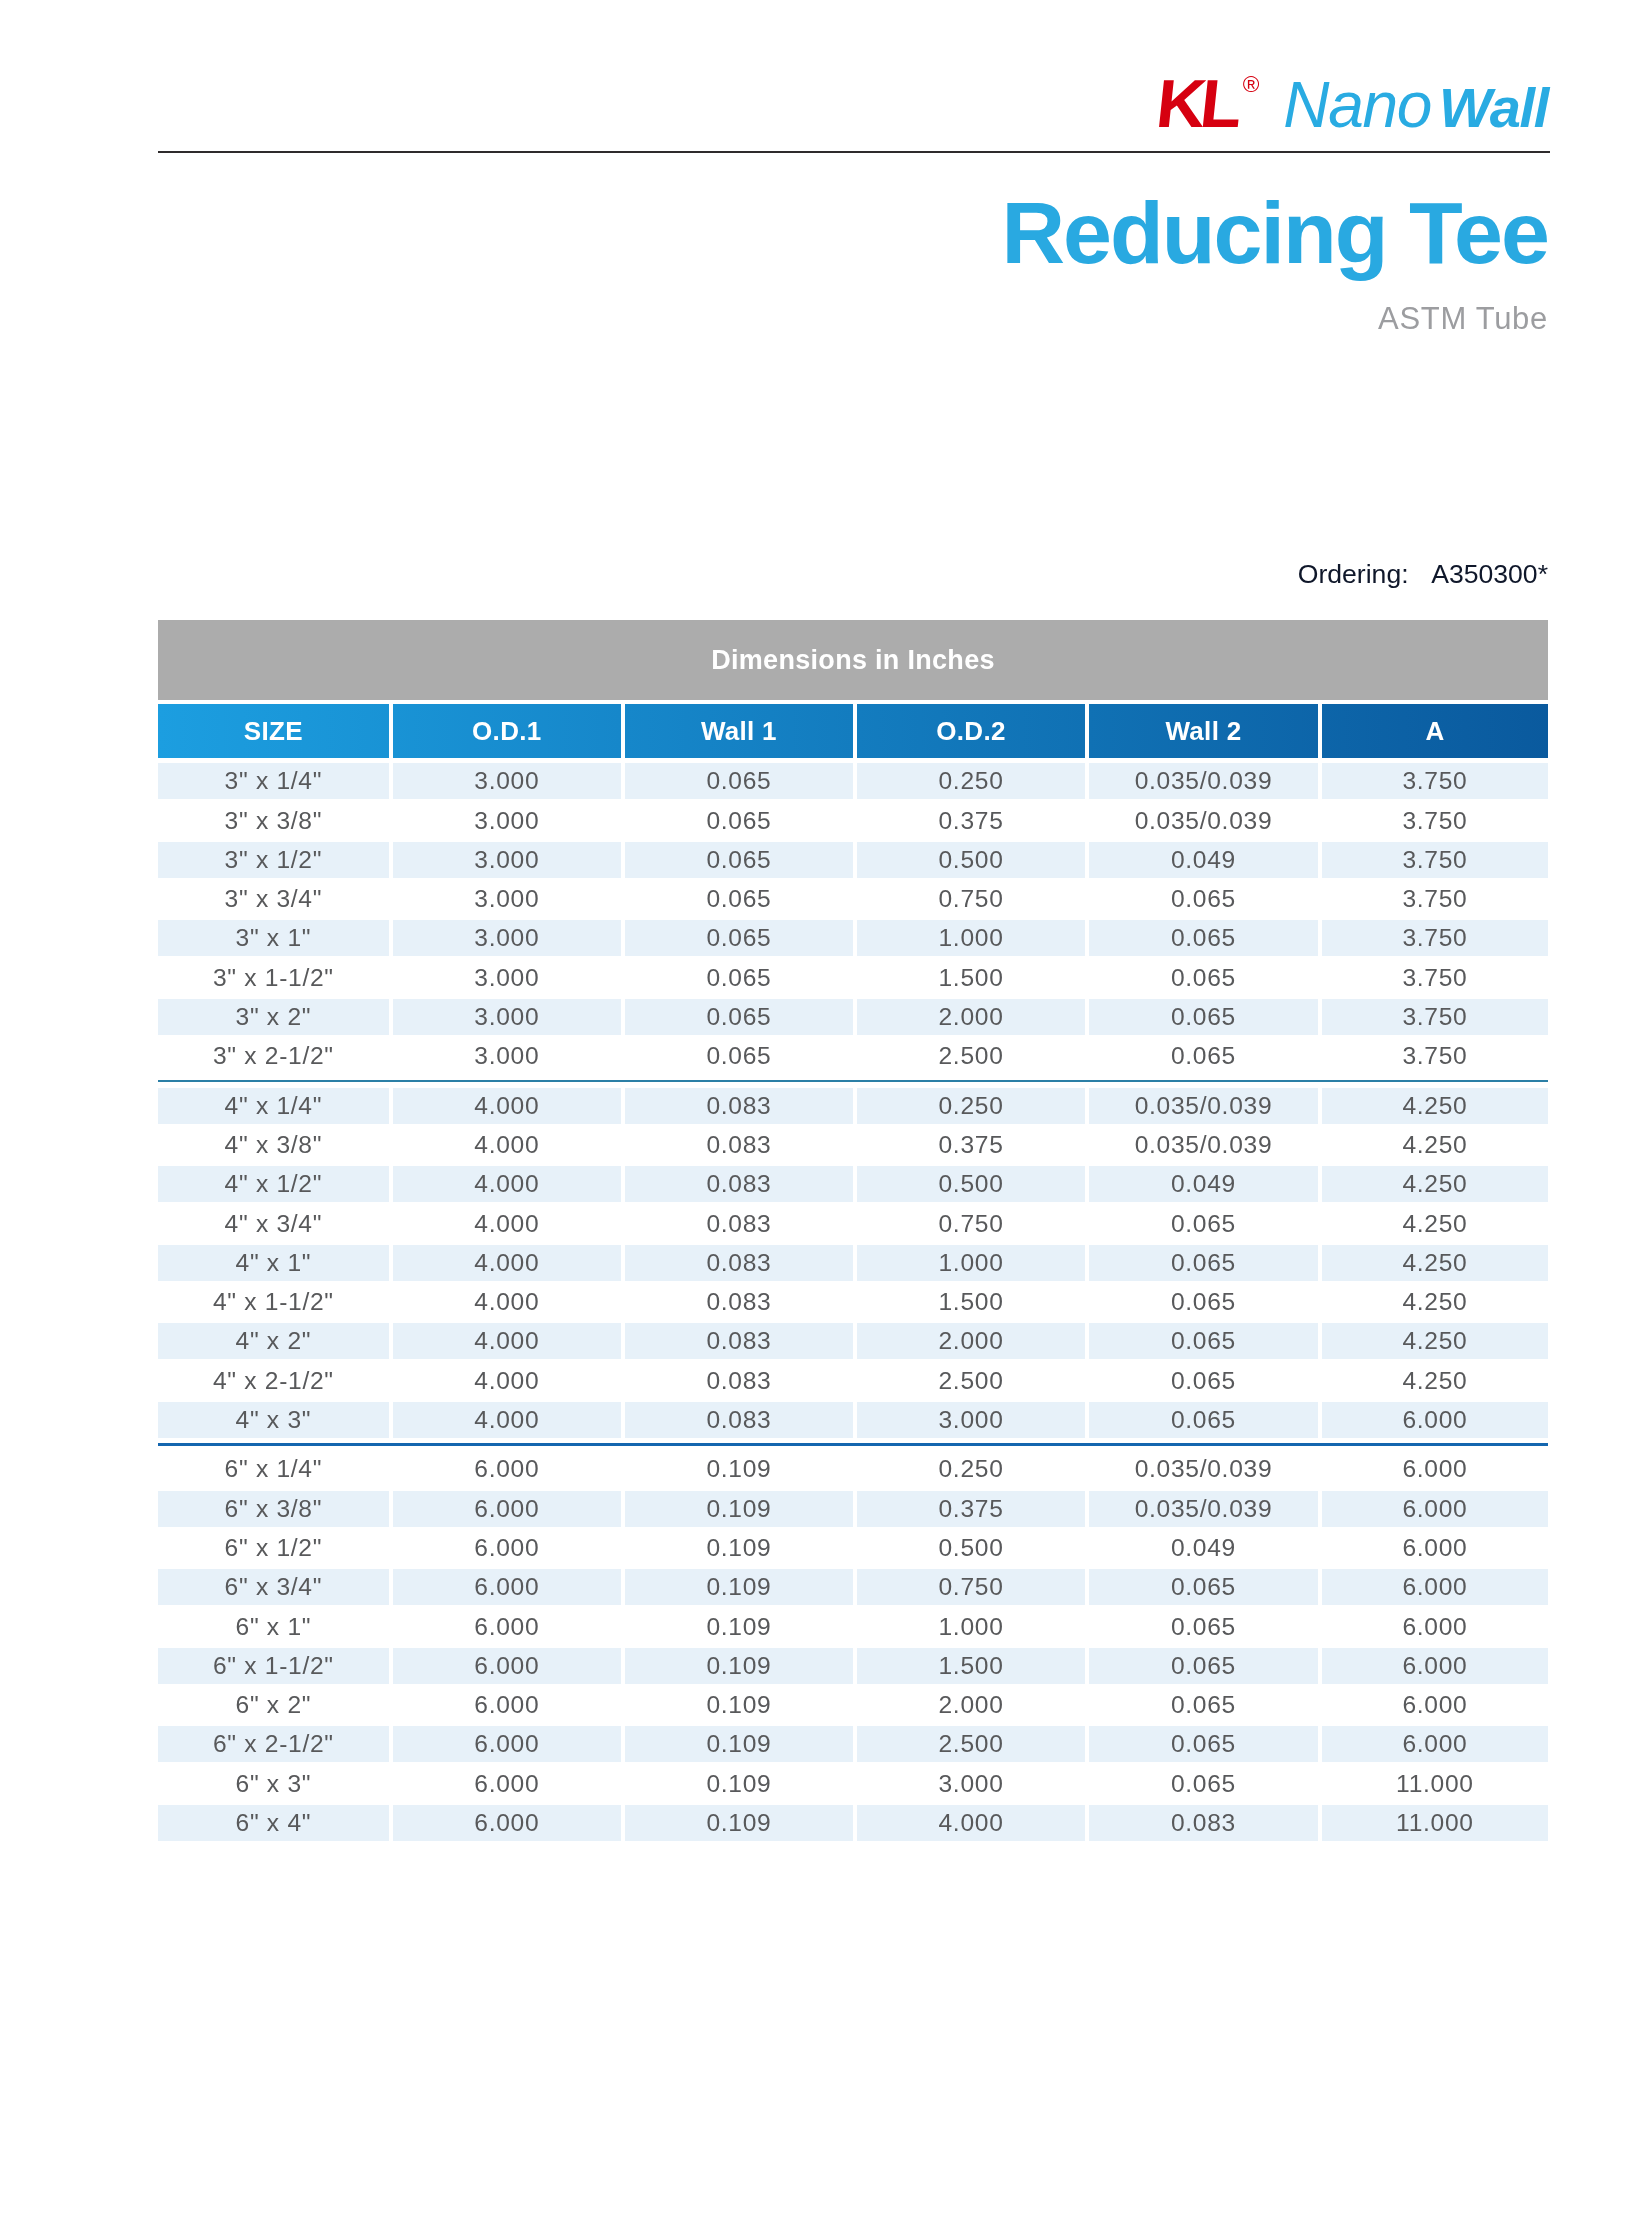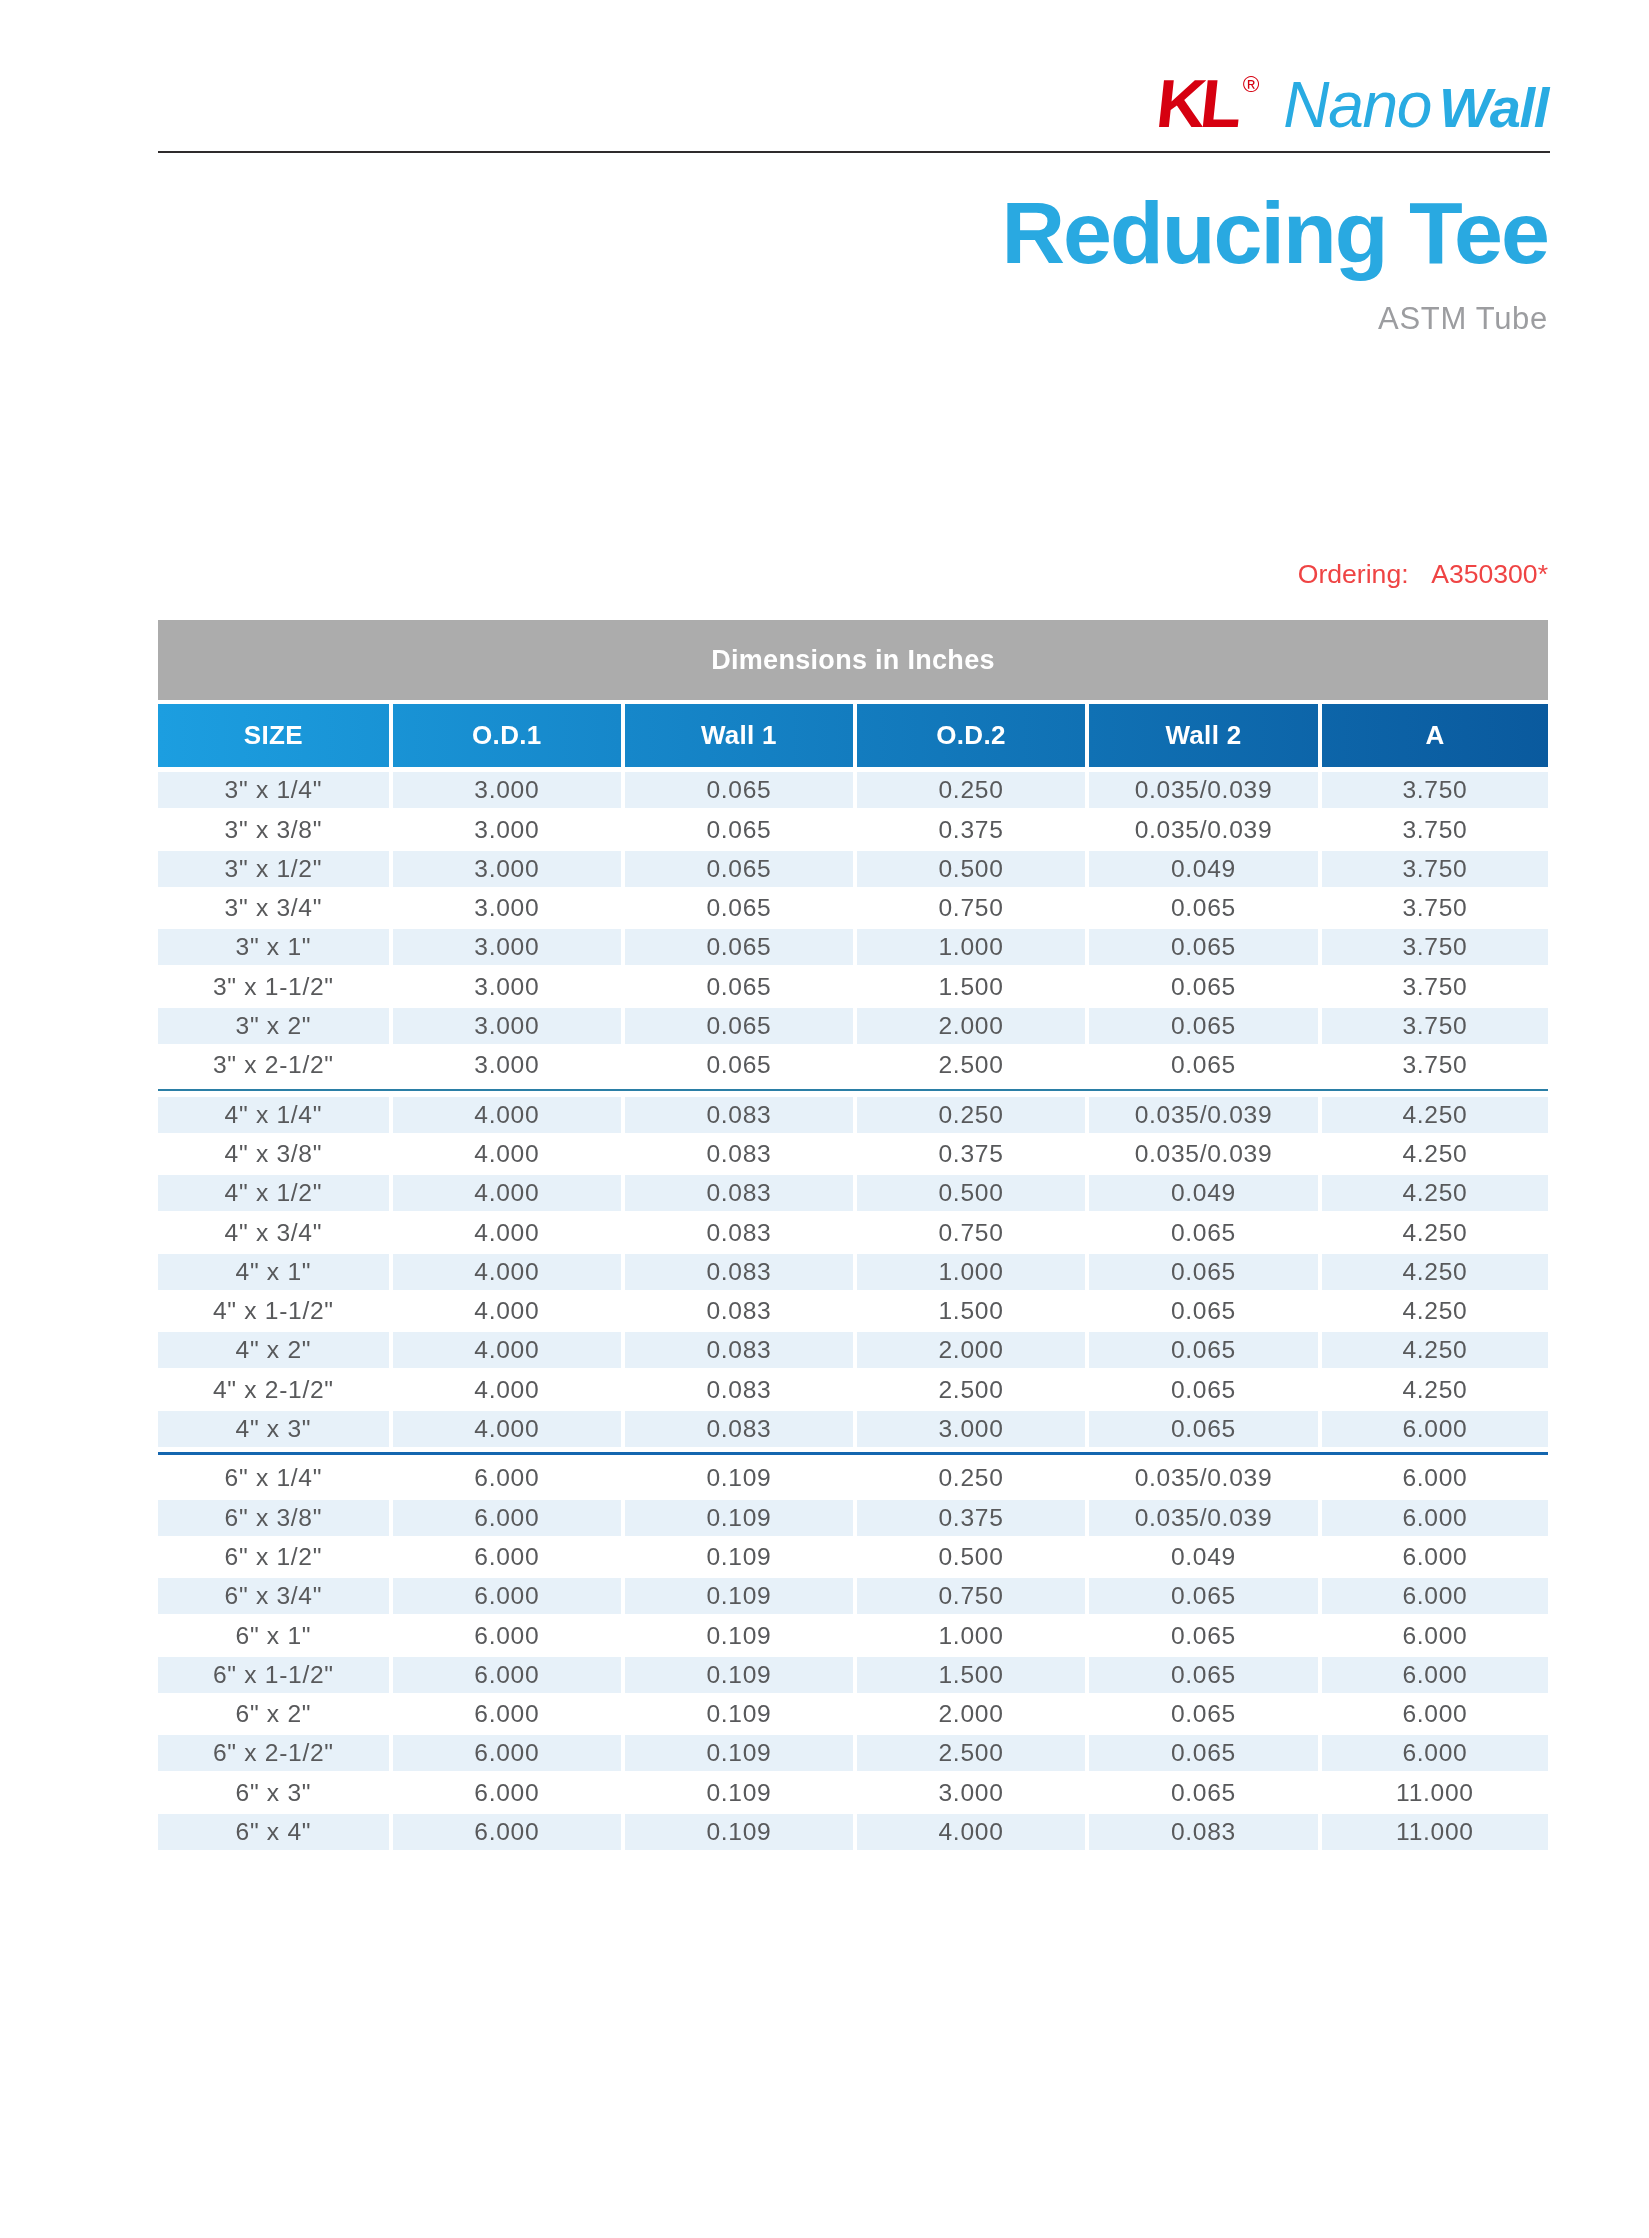--- a/index.html
+++ b/index.html
@@ -31,29 +31,29 @@
   .logo-reg{font-size:22.6px;color:var(--logo-red);position:relative;top:-35px;margin-left:5.3px;}
   .logo-nano{font-size:64px;font-weight:normal;font-style:italic;color:var(--logo-blue);margin-left:24px;letter-spacing:-1.3px;}
   .logo-pure{font-size:56px;font-weight:bold;font-style:italic;color:var(--logo-blue);margin-left:8px;letter-spacing:-1.3px;}
 
   .rule{position:absolute;left:158px;right:100px;top:151px;height:2px;background:#2E2B2C;}
 
   .title{position:absolute;right:102px;top:187px;margin:0;font-size:88px;line-height:1.05;
          font-weight:bold;color:var(--title-blue);letter-spacing:-2px;white-space:nowrap;}
   .subtitle{position:absolute;right:102px;top:301px;font-size:31px;color:#9C9DA0;letter-spacing:0.7px;}
 
-  .ordering{position:absolute;right:102px;top:559px;font-size:26.6px;color:#ef4444;display:flex;align-items:baseline;}
+  .ordering{position:absolute;right:102px;top:559px;font-size:26.6px;color:#0f172a;display:flex;align-items:baseline;}
   .ordering .sep{display:inline-block;width:22.6px;}
 
   
   .table{position:absolute;left:158px;top:620px;width:1390px;}
   .caption{height:80px;background:var(--caption-gray);color:#ffffff;font-size:27px;font-weight:bold;
            display:flex;align-items:center;justify-content:center;letter-spacing:0.3px;}
   .row-grid{display:grid;grid-template-columns:352fr 348fr 348fr 348fr 349fr 345fr;column-gap:4px;}
-  .hrow{margin-top:4px;height:63px;}
+  .hrow{margin-top:4px;height:54px;}
   .hcell{display:flex;align-items:center;justify-content:center;color:#ffffff;font-weight:bold;font-size:26px;letter-spacing:0.3px;}
   .group{row-gap:3.3px;margin:5.3px 0;}
   .cell{height:36px;display:flex;align-items:center;justify-content:center;
         font-size:24.6px;color:var(--cell-text);letter-spacing:0.7px;background:#ffffff;}
   .cell.stripe{background:var(--row-stripe);}
   .divider{height:2.7px;margin:0.7px 0;}
   .divider.d1{background:var(--divider-1);}
   .divider.d2{background:var(--divider-2);}
 </style>
 </head>

